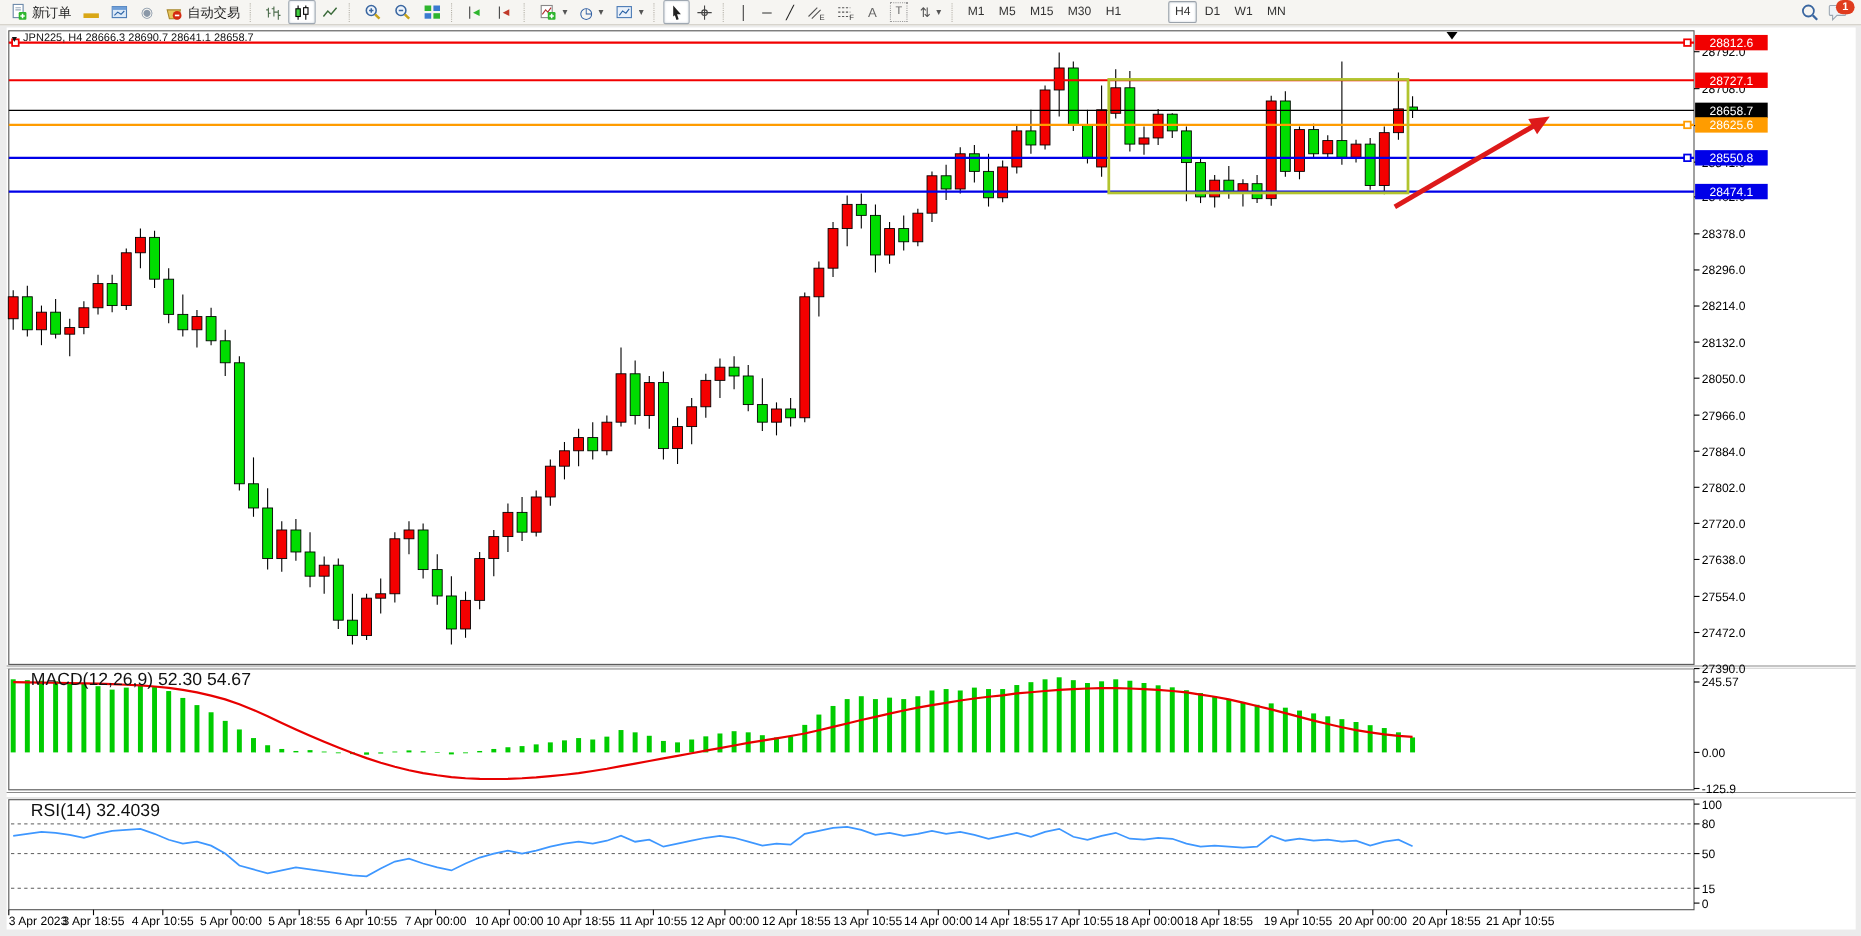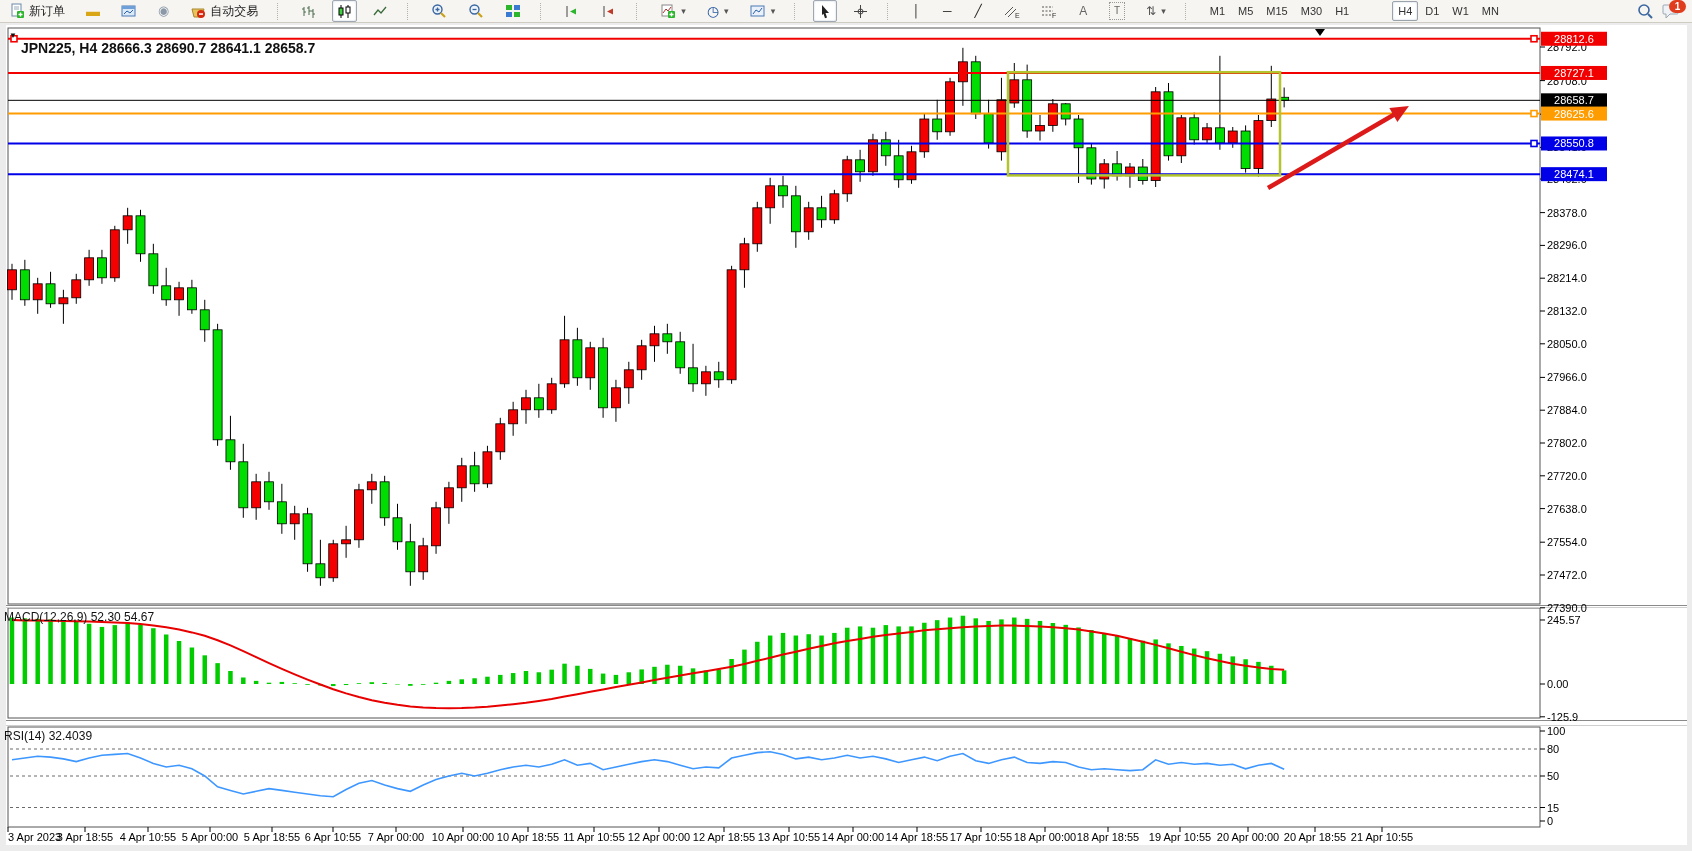--- a/index.html
+++ b/index.html
@@ -1,39 +1,39 @@
 <!DOCTYPE html>
 <html><head>
 <meta charset="utf-8">
 <style>
   html,body{margin:0;padding:0;background:#e4e4e4;}
   .stage{position:relative;width:1692px;height:851px;background:#ececec;overflow:hidden;
          font-family:"Liberation Sans",sans-serif;-webkit-user-select:none;user-select:none;}
   
   .toolbar{position:absolute;top:0;left:0;width:1692px;height:23px;background:#f6f5f2;
            border-bottom:1px solid #cfccc4;display:flex;align-items:center;padding:0 4px;
-           box-sizing:border-box;gap:11px;z-index:5;font-size:12px;color:#222;}
+           box-sizing:border-box;gap:1px;z-index:5;font-size:12px;color:#222;}
   .tbtn{height:20px;display:flex;align-items:center;gap:4px;padding:0 4px;border:1px solid transparent;
         border-radius:2px;white-space:nowrap;}
   .tbtn.active{border-color:#9fa8b2;background:#ffffff;box-shadow:inset 0 0 2px #c2cbd4;}
   .sep{width:4px;height:17px;border-left:1px dotted #b6b2a9;margin:0 3px;}
   .glyph{font-size:12px;line-height:16px;display:inline-block;min-width:10px;text-align:center;}
   .caret{font-size:9px;color:#555;margin-left:1px;}
   .tf{font-size:11px;color:#333;padding:0 5px;height:18px;display:flex;align-items:center;
       border:1px solid transparent;border-radius:2px;}
   .tf.active{border-color:#9aa2ab;background:#fff;box-shadow:inset 0 0 2px #c2cbd4;margin-left:36px;}
   .right-tools{margin-left:auto;display:flex;align-items:center;gap:8px;padding-right:6px;}
   .chat-wrap{position:relative;width:20px;height:18px;}
   .badge{position:absolute;top:-2px;right:-4px;min-width:13px;height:13px;border-radius:7px;
          background:#e03c1e;color:#fff;font-size:10px;font-weight:bold;display:flex;
          align-items:center;justify-content:center;padding:0 2px;}
   
-  .chart-title{position:absolute;left:21px;top:40px;font-size:14px;font-weight:700;color:#111;z-index:3;}
+  .chart-title{position:absolute;left:21px;top:29px;font-size:10px;font-weight:400;color:#111;z-index:3;}
   .expander{position:absolute;left:9px;top:31px;font-size:8px;color:#111;z-index:3;}
-  .ind-label{position:absolute;left:4px;font-size:12px;color:#111;z-index:3;text-align:center;}
+  .ind-label{position:absolute;left:28px;font-size:16px;color:#111;z-index:3;text-align:center;}
   svg.chart{position:absolute;left:0;top:0;z-index:1;}
 </style>
 </head>
 <body>
 
 <div class="stage">
 
   <div class="toolbar">
     <div class="tbtn">
       <svg width="16" height="16">

